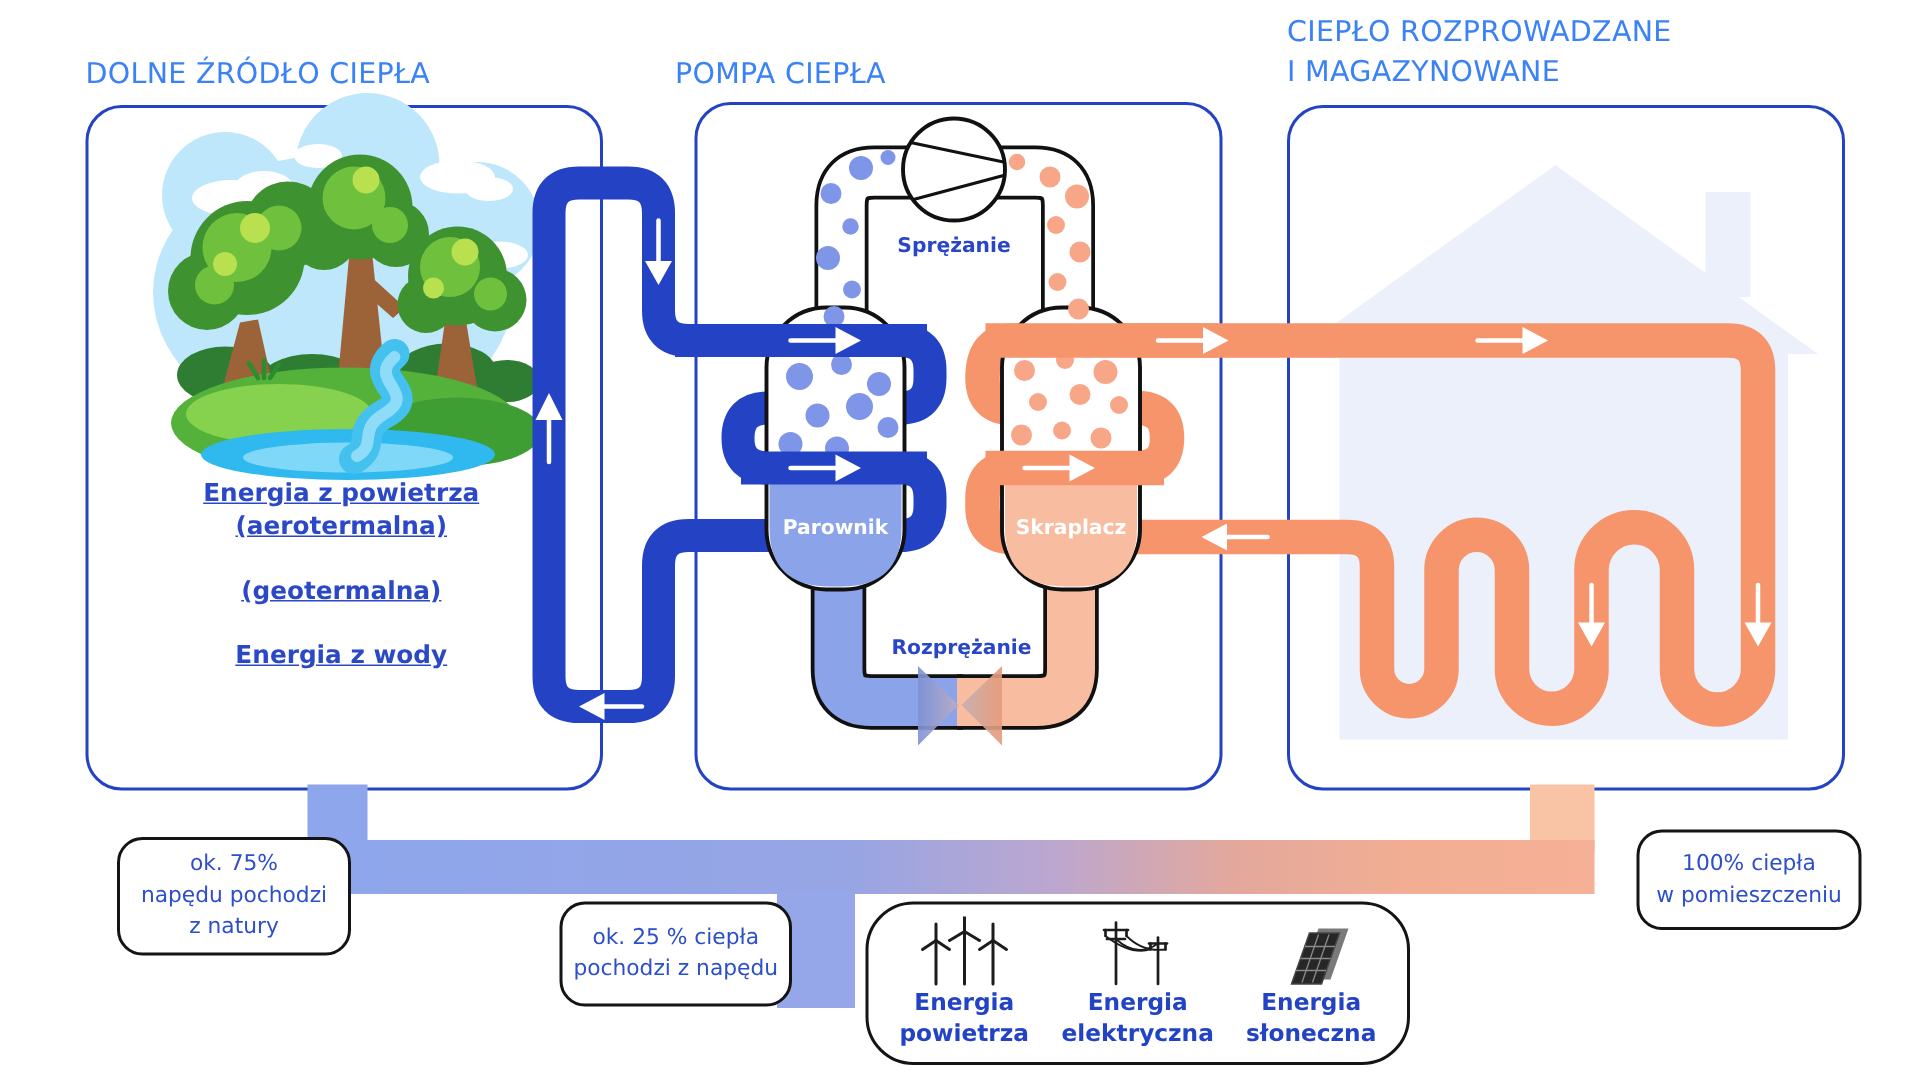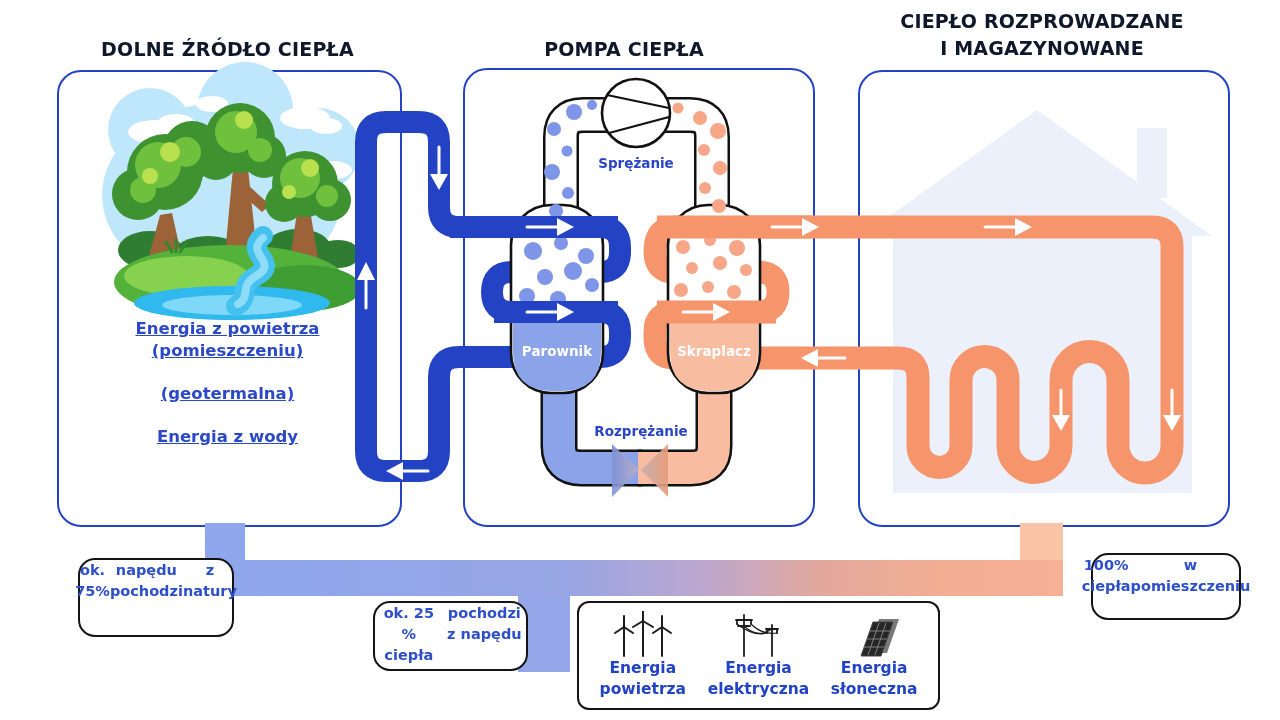--- a/index.html
+++ b/index.html
@@ -2,37 +2,37 @@
 <html><head>
 <meta charset="utf-8">
 <style>
   html,body{margin:0;padding:0;background:#fff;}
   #stage{position:relative;width:1280px;height:720px;background:#ffffff;overflow:hidden;
          font-family:"DejaVu Sans","Liberation Sans",sans-serif;}
   .panel{position:absolute;border:2px solid #2443c4;border-radius:24px;background:#fff;}
   #panel-source{left:57px;top:70px;width:341px;height:453px;}
   #panel-pump{left:463px;top:68px;width:348px;height:455px;}
   #panel-house{left:858px;top:70px;width:368px;height:453px;}
-  .title{position:absolute;color:#0f172a;font-weight:700;font-size:19px;text-align:center;
+  .title{position:absolute;color:#3b82f6;font-weight:400;font-size:19px;text-align:left;
          letter-spacing:.2px;line-height:27px;}
   #title-left{left:57px;top:36px;width:341px;}
   #title-middle{left:450px;top:36px;width:348px;}
   #title-right{left:858px;top:8px;width:368px;}
   #svg-layer{position:absolute;left:0;top:0;z-index:3;}
   .source-list{position:absolute;left:65px;top:318px;width:325px;z-index:4;text-align:center;
                color:#2b49c6;font-weight:700;font-size:16.5px;line-height:22px;text-decoration:underline;}
   .source-item{margin-bottom:21px;}
   .badge{position:absolute;z-index:6;background:#fff;border:2.5px solid #141414;border-radius:17px;
-         color:#2d4fc9;font-weight:700;font-size:14.5px;line-height:21px;text-align:center;
-         display:flex;flex-direction:row;justify-content:center;}
+         color:#2d4fc9;font-weight:400;font-size:14.5px;line-height:21px;text-align:center;
+         display:flex;flex-direction:column;justify-content:center;}
   #badge-75{left:78px;top:558px;width:152px;height:75px;}
   #badge-25{left:373px;top:601px;width:151px;height:66px;}
   #badge-100{left:1043px;top:553px;width:146px;height:63px;margin-left:48px;}
   #energy-box{position:absolute;left:577px;top:601px;width:347px;height:105px;z-index:6;
-              background:#fff;border:2.5px solid #141414;border-radius:12px;
+              background:#fff;border:2.5px solid #141414;border-radius:32px;
               display:flex;justify-content:space-around;align-items:center;padding:0 6px;}
   .energy-item{display:flex;flex-direction:column;align-items:center;width:110px;}
   .energy-item svg{display:block;height:47px;}
   .energy-label{color:#2243c5;font-weight:700;font-size:15.5px;line-height:21px;text-align:center;}
   svg text.vessel-label{fill:#ffffff;font-weight:700;font-size:13.5px;}
   svg text.stage-label{fill:#2a46c8;font-weight:700;font-size:13.5px;}
 </style>
 </head>
 <body>
 
@@ -45,21 +45,21 @@
     <div>I MAGAZYNOWANE</div>
   </div>
 
   <div class="panel" id="panel-source"></div>
   <div class="panel" id="panel-pump"></div>
   <div class="panel" id="panel-house"></div>
 
   <div class="source-list">
     <div class="source-item">
       <div>Energia z powietrza</div>
-      <div>(pomieszczeniu)</div>
+      <div>(aerotermalna)</div>
     </div>
     <div class="source-item">
       <div>(geotermalna)</div>
     </div>
     <div class="source-item">
       <div>Energia z wody</div>
     </div>
   </div>
 
   <svg id="svg-layer" width="1280" height="720" viewBox="0 0 1280 720">

